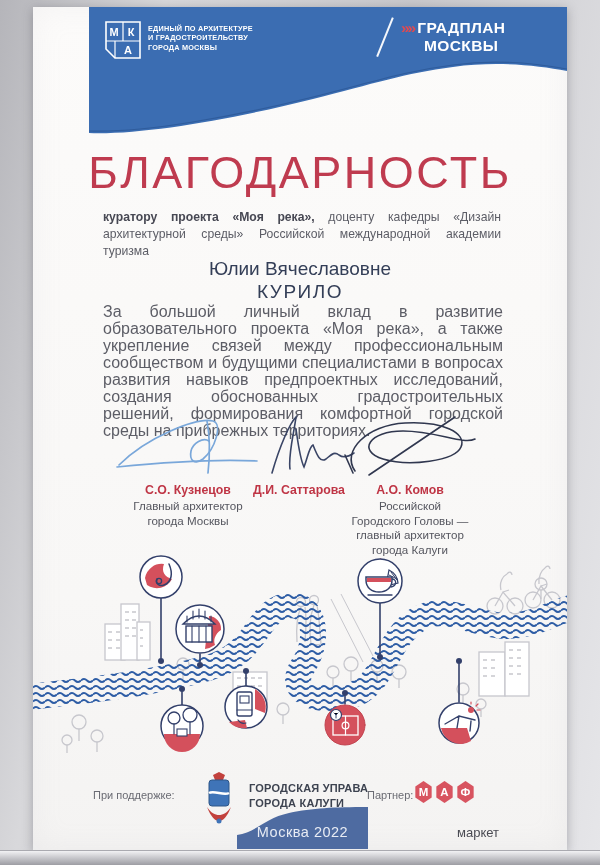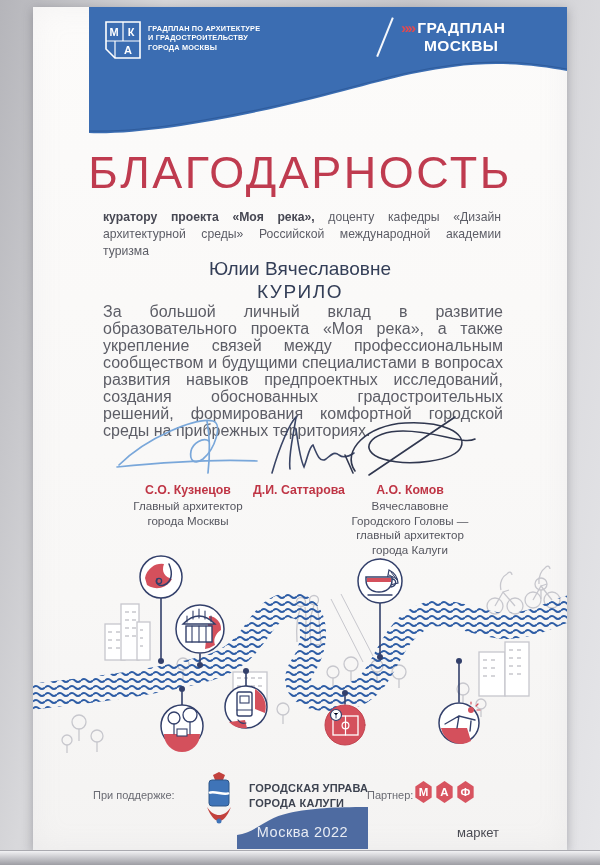--- a/index.html
+++ b/index.html
@@ -90,21 +90,21 @@
       <path d="M3,3 H37 V39 H12 L3,30 Z" fill="none" stroke="#fff" stroke-width="1.6"></path>
       <line x1="20" y1="3" x2="20" y2="22" stroke="#fff" stroke-width="1.2"></line>
       <line x1="3" y1="22" x2="37" y2="22" stroke="#fff" stroke-width="1.2"></line>
       <line x1="12" y1="22" x2="12" y2="39" stroke="#fff" stroke-width="1.2"></line>
       <text x="11" y="17" text-anchor="middle" font-size="11" font-weight="bold" fill="#fff">М</text>
       <text x="28" y="17" text-anchor="middle" font-size="11" font-weight="bold" fill="#fff">К</text>
       <text x="25" y="35" text-anchor="middle" font-size="11" font-weight="bold" fill="#fff">А</text>
     </svg>
 
     <div class="committee">
-      <div>ГРАДПЛАН ПО АРХИТЕКТУРЕ</div>
+      <div>ЕДИНЫЙ ПО АРХИТЕКТУРЕ</div>
       <div>И ГРАДОСТРОИТЕЛЬСТВУ</div>
       <div>ГОРОДА МОСКВЫ</div>
     </div>
 
 
     <div class="divider-slash"></div>
 
     <div class="gradplan">
       <div><span class="chev">»»</span><span>ГРАДПЛАН</span></div>
       <div style="padding-left:23px">МОСКВЫ</div>
@@ -152,21 +152,21 @@
     <div class="sig-col c3">
       <svg class="sig-img" width="150" height="62" viewBox="0 0 150 62">
         <g fill="none" stroke="#30374f" stroke-width="1.6" stroke-linecap="round">
           <path d="M20,56 C6,36 32,10 70,8 C108,6 132,18 126,32 C120,46 74,52 48,44 C22,36 34,16 68,16 C102,16 128,30 140,24"></path>
           <path d="M120,2 L34,60"></path>
           <path d="M18,58 L10,40"></path>
         </g>
       </svg>
       <div class="sig-name">А.О. Комов</div>
       <div class="sig-role">
-        <div>Вячеславовне</div>
+        <div>Российской</div>
         <div>Городского Головы —</div>
         <div>главный архитектор</div>
         <div>города Калуги</div>
       </div>
     </div>
   </div>
 
   <svg class="illustration" viewBox="0 0 534 240">
     <defs>
       <pattern id="waves" width="12" height="7" patternUnits="userSpaceOnUse">

